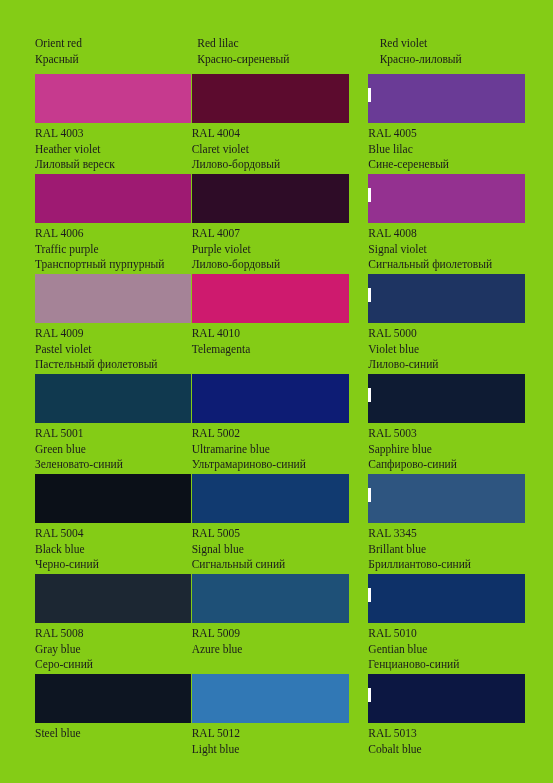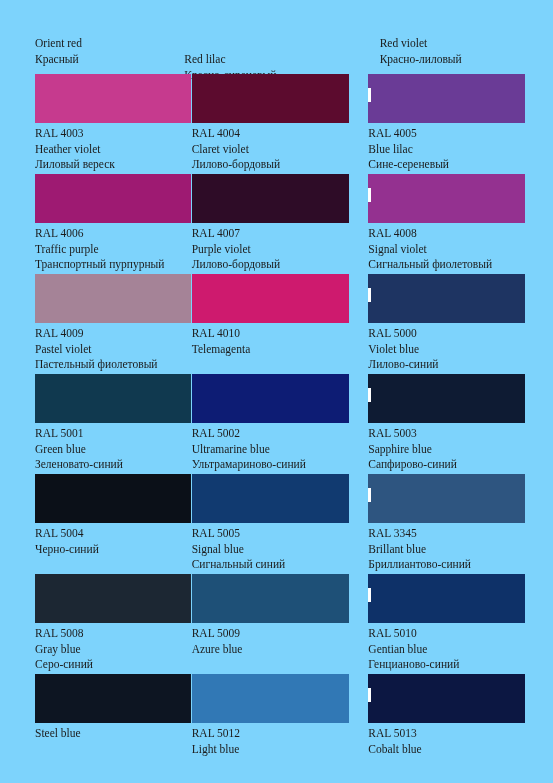--- a/index.html
+++ b/index.html
@@ -11,21 +11,21 @@
     width: 553px;
     height: 783px;
     font-family: "Liberation Serif", "DejaVu Serif", serif;
     color: #1a1a1a;
     overflow: hidden;
   }
   #sheet {
     position: relative;
     width: 553px;
     height: 783px;
-    background: #7dd3fc;
+    background: #84cc16;
   }
   
   .grid {
     position: absolute;
     left: 0;
     top: 0;
     width: 553px;
   }
   .row {
     display: flex;
@@ -91,21 +91,21 @@
     width: 184.333px;
   }
   .headtext {
     position: absolute;
     left: 35px;
     top: 0;
     line-height: 15.5px;
     font-size: 11.5px;
     white-space: nowrap;
   }
-  .headcell.col2 .headtext { left: 0; margin-top: 16px; }
+  .headcell.col2 .headtext { left: 13px; }
   .headcell.col3 .headtext { left: 11px; }
 </style>
 </head>
 <body>
 
 <div id="sheet">
 
   <div class="headrow">
     <div class="headcell col1">
       <div class="headtext">
@@ -255,20 +255,21 @@
             </div>
           </div>
         </div>
       </div>
       <div class="row">
         <div class="cell col1">
           <div class="inner">
             <div class="swatch" style="background: rgb(11, 16, 24);"></div>
             <div class="caption">
               <div class="ral">RAL 5004</div>
+              <div class="en">Black blue</div>
               <div class="ru">Черно-синий</div>
             </div>
           </div>
         </div>
         <div class="cell col2">
           <div class="inner">
             <div class="swatch" style="background: rgb(17, 58, 112);"></div>
             <div class="caption">
               <div class="ral">RAL 5005</div>
               <div class="en">Signal blue</div>

